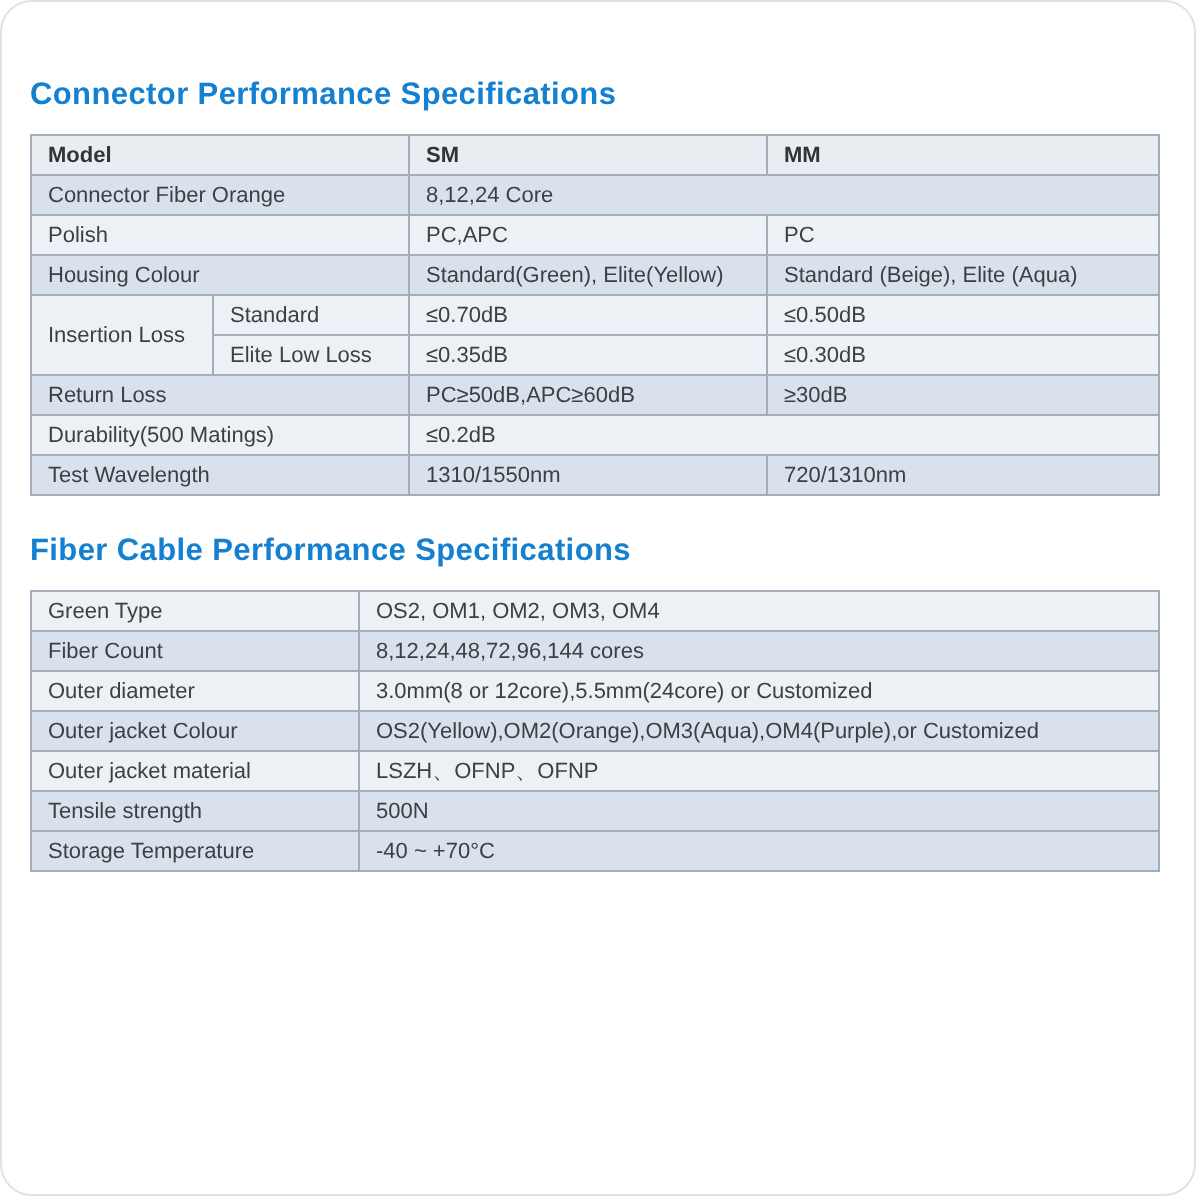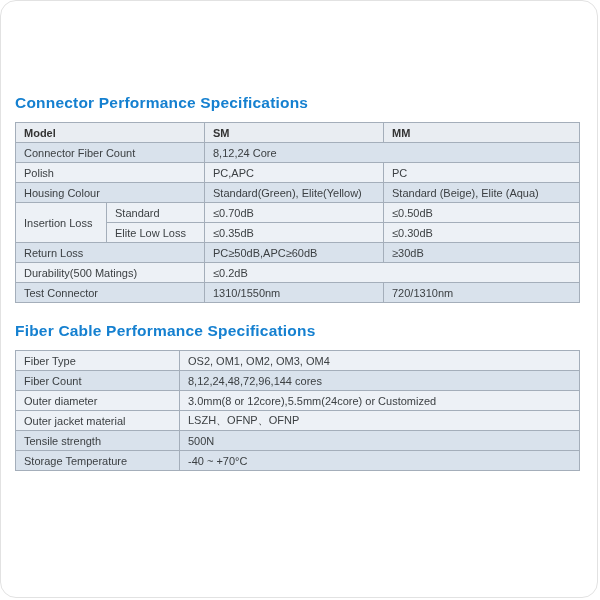--- a/index.html
+++ b/index.html
@@ -14,21 +14,21 @@
     box-sizing:border-box;
   }
   .content{padding:0 14px;}
   h2.sec-title{
     margin:0;
     color:var(--heading,#1580d0);
     font-size:15.5px;
     font-weight:bold;
     letter-spacing:0.2px;
   }
-  .title1{padding-top:93px;}
+  .title1{padding-top:38px;}
   .title2{padding-top:19px;}
   table.spec{
     border-collapse:collapse;
     table-layout:fixed;
     width:564px;
     margin-top:10px;
     border:1px solid #93a2b8;
     font-size:11px;
     color:#3c4043;
     padding-left:24px;
@@ -62,21 +62,21 @@
           <col style="width:179px">
           <col style="width:196px">
       </colgroup>
       <tbody>
         <tr class="head">
           <td colspan="2">Model</td>
           <td>SM</td>
           <td>MM</td>
         </tr>
         <tr class="dark">
-          <td colspan="2">Connector Fiber Count</td>
+          <td colspan="2">Connector Fiber Orange</td>
           <td colspan="2">8,12,24 Core</td>
         </tr>
         <tr class="light">
           <td colspan="2">Polish</td>
           <td>PC,APC</td>
           <td>PC</td>
         </tr>
         <tr class="dark">
           <td colspan="2">Housing Colour</td>
           <td>Standard(Green), Elite(Yellow)</td>
@@ -96,46 +96,50 @@
         <tr class="dark">
           <td colspan="2">Return Loss</td>
           <td>PC≥50dB,APC≥60dB</td>
           <td>≥30dB</td>
         </tr>
         <tr class="light">
           <td colspan="2">Durability(500 Matings)</td>
           <td colspan="2">≤0.2dB</td>
         </tr>
         <tr class="dark">
-          <td colspan="2">Test Connector</td>
+          <td colspan="2">Test Wavelength</td>
           <td>1310/1550nm</td>
           <td>720/1310nm</td>
         </tr>
       </tbody>
     </table>
 
     <h2 class="sec-title title2">Fiber Cable Performance Specifications</h2>
 
     <table class="spec t2">
       <colgroup>
         <col style="width:164px">
           <col style="width:400px">
       </colgroup>
       <tbody>
         <tr class="light">
-          <td>Fiber Type</td>
+          <td>Green Type</td>
           <td>OS2, OM1, OM2, OM3, OM4</td>
         </tr>
         <tr class="dark">
           <td>Fiber Count</td>
           <td>8,12,24,48,72,96,144 cores</td>
         </tr>
         <tr class="light">
           <td>Outer diameter</td>
           <td>3.0mm(8 or 12core),5.5mm(24core) or Customized</td>
+        </tr>
+        <tr class="dark">
+          <td>Outer jacket Colour</td>
+          <td>OS2(Yellow),OM2(Orange),OM3(Aqua),OM4(Purple),or Customized</td>
         </tr>
         <tr class="light">
           <td>Outer jacket material</td>
           <td>LSZH、OFNP、OFNP</td>
         </tr>
         <tr class="dark">
           <td>Tensile strength</td>
           <td>500N</td>
         </tr>
         <tr class="dark">

